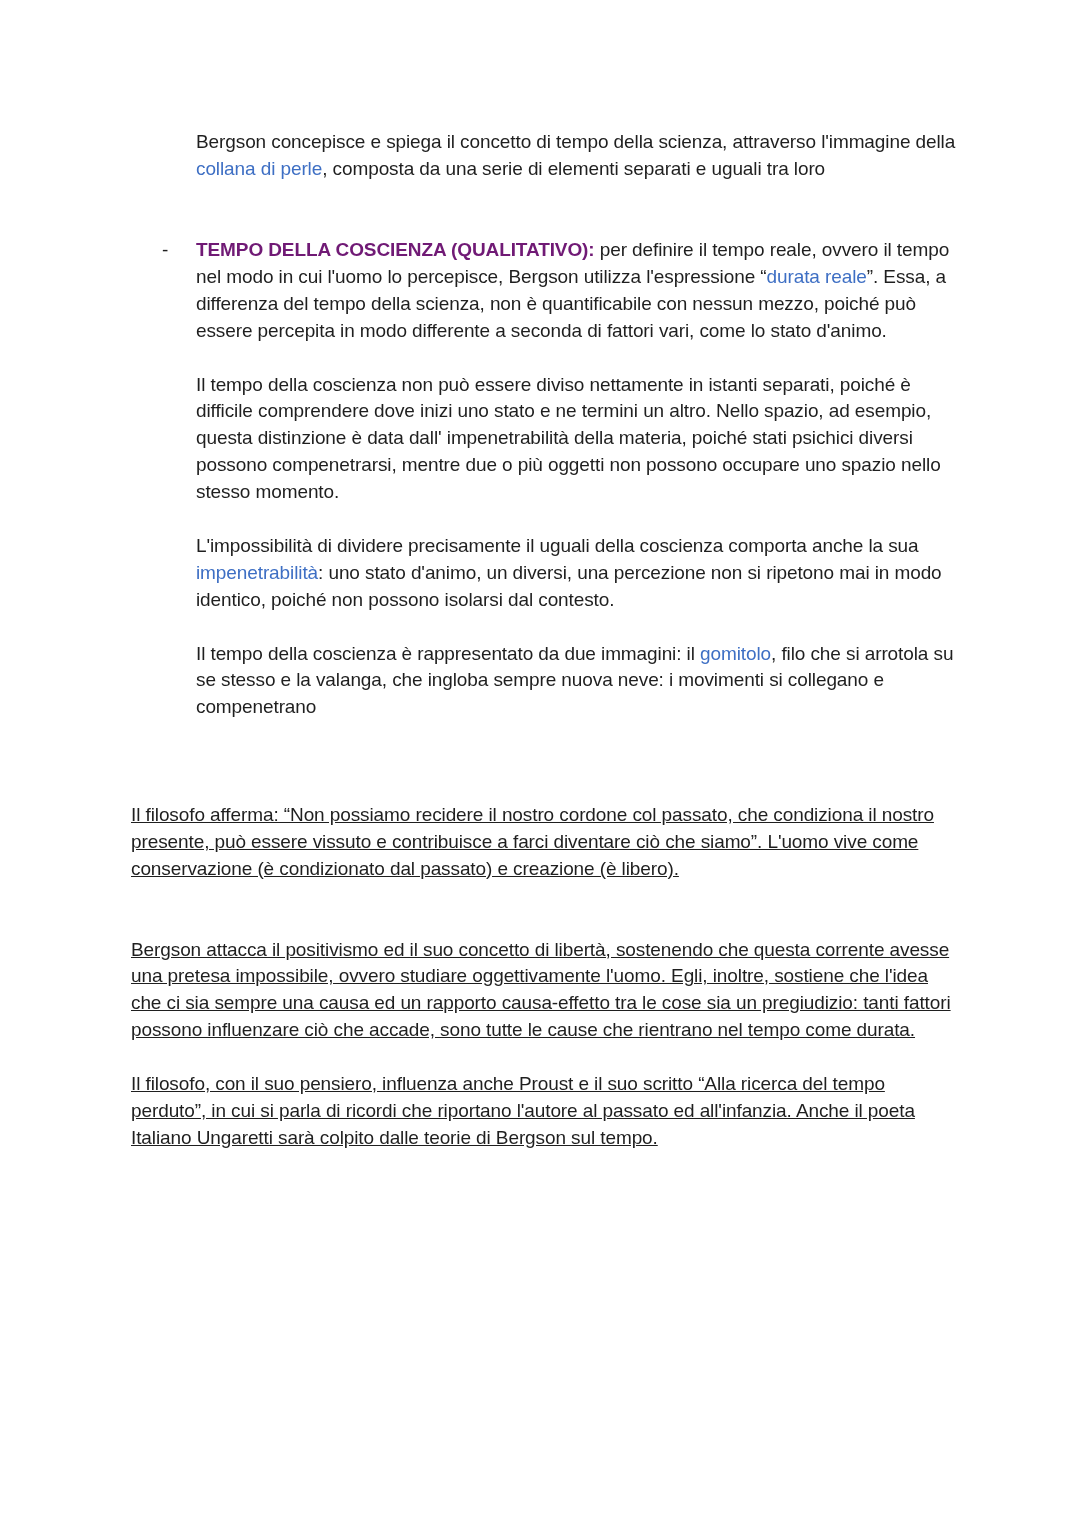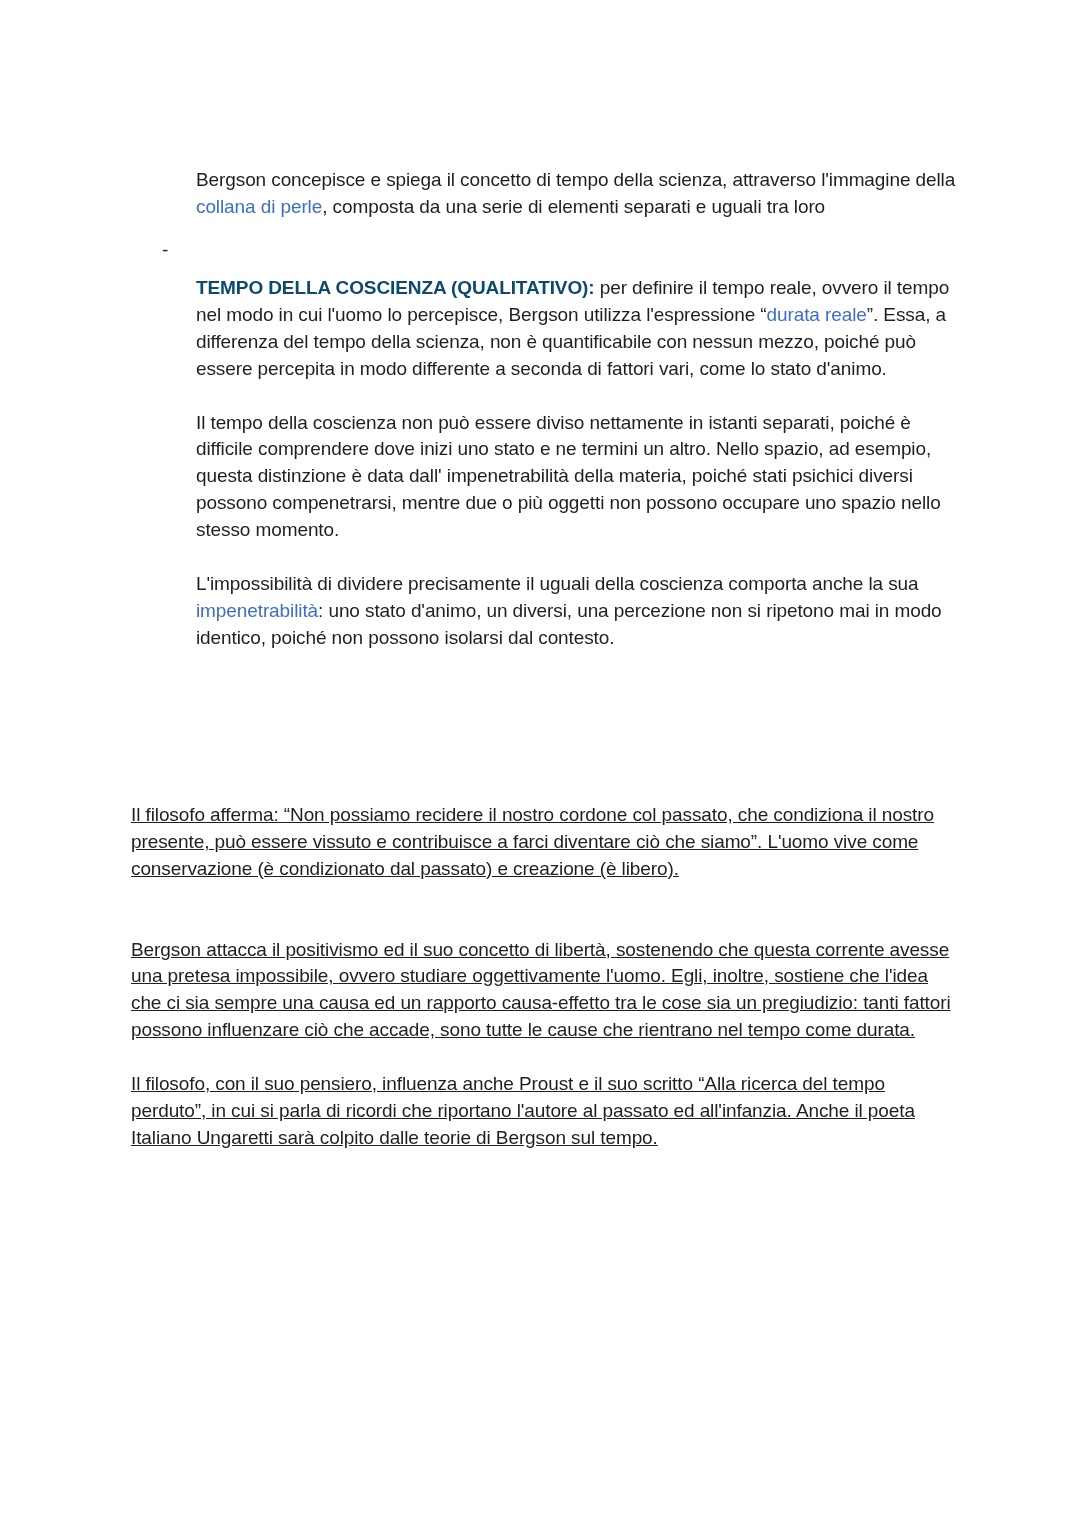--- a/index.html
+++ b/index.html
@@ -17,26 +17,25 @@
       line-height: 26.9px;
       overflow: hidden;
     }
     .page {
       position: absolute;
       left: 0; top: 0;
       width: 1080px;
       height: 1525px;
     }
     .link { color: #3e6fc4; }
-    .heading-blue { color: #0c4a6e; font-weight: bold; }
+    .heading-blue { color: #701a75; font-weight: bold; }
     .indent-block {
       position: absolute;
       left: 196px;
       width: 760px;
-      margin-top: 38px;
     }
     .para {
       margin: 0;
       letter-spacing: -0.1px;
     }
     .dash {
       position: absolute;
       left: 162px;
     }
     .body-block {
@@ -63,20 +62,23 @@
     <p class="para">
       <span class="heading-blue">TEMPO DELLA COSCIENZA (QUALITATIVO):</span><span> per definire il tempo reale, ovvero il tempo nel modo in cui l'uomo lo percepisce, Bergson utilizza l'espressione “</span><span class="link">durata reale</span><span>”. Essa, a differenza del tempo della scienza, non è quantificabile con nessun mezzo, poiché può essere percepita in modo differente a seconda di fattori vari, come lo stato d'animo.</span>
     </p>
     <div class="gap"></div>
     <p class="para">Il tempo della coscienza non può essere diviso nettamente in istanti separati, poiché è difficile comprendere dove inizi uno stato e ne termini un altro. Nello spazio, ad esempio, questa distinzione è data dall' impenetrabilità della materia, poiché stati psichici diversi  possono compenetrarsi, mentre due o più oggetti non possono occupare uno spazio nello stesso momento.</p>
     <div class="gap"></div>
     <p class="para">
       <span>L'impossibilità di dividere precisamente il uguali della coscienza comporta anche la sua </span><span class="link">impenetrabilità</span><span>: uno stato d'animo, un diversi, una percezione non si ripetono mai in modo identico, poiché non possono isolarsi dal contesto.</span>
     </p>
     <div class="gap"></div>
+    <p class="para">
+      <span>Il tempo della coscienza è rappresentato da due immagini: il </span><span class="link">gomitolo</span><span>, filo che si arrotola su se stesso e la valanga, che ingloba sempre nuova neve: i movimenti si collegano e compenetrano</span>
+    </p>
   </div>
 
   <div class="body-block" style="top:802px;">
     <p class="para">Il filosofo afferma: “Non possiamo recidere il nostro cordone col passato, che condiziona il nostro presente, può essere vissuto e contribuisce a farci diventare ciò che siamo”. L'uomo vive come conservazione (è condizionato dal passato) e creazione (è libero).</p>
     <div class="gap"></div>
     <div class="gap"></div>
     <p class="para">Bergson attacca il positivismo ed il suo concetto di libertà, sostenendo che questa corrente avesse una pretesa impossibile, ovvero studiare oggettivamente l'uomo. Egli, inoltre, sostiene che l'idea che ci sia sempre una causa ed un rapporto causa-effetto tra le cose sia un pregiudizio: tanti fattori possono influenzare ciò che accade, sono tutte le cause che rientrano nel tempo come durata.</p>
     <div class="gap"></div>
     <p class="para">Il filosofo, con il suo pensiero, influenza anche Proust e il suo scritto “Alla ricerca del tempo perduto”, in cui si parla di ricordi che riportano l'autore al passato ed all'infanzia. Anche il poeta Italiano Ungaretti sarà colpito dalle teorie di Bergson sul tempo.</p>
   </div>

